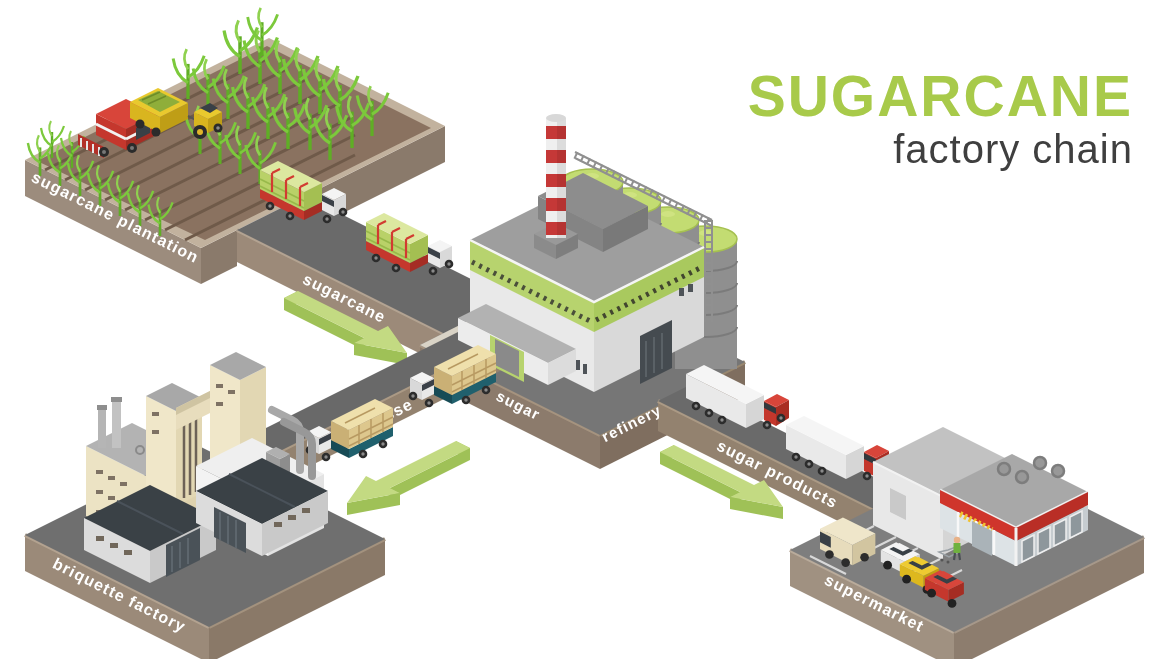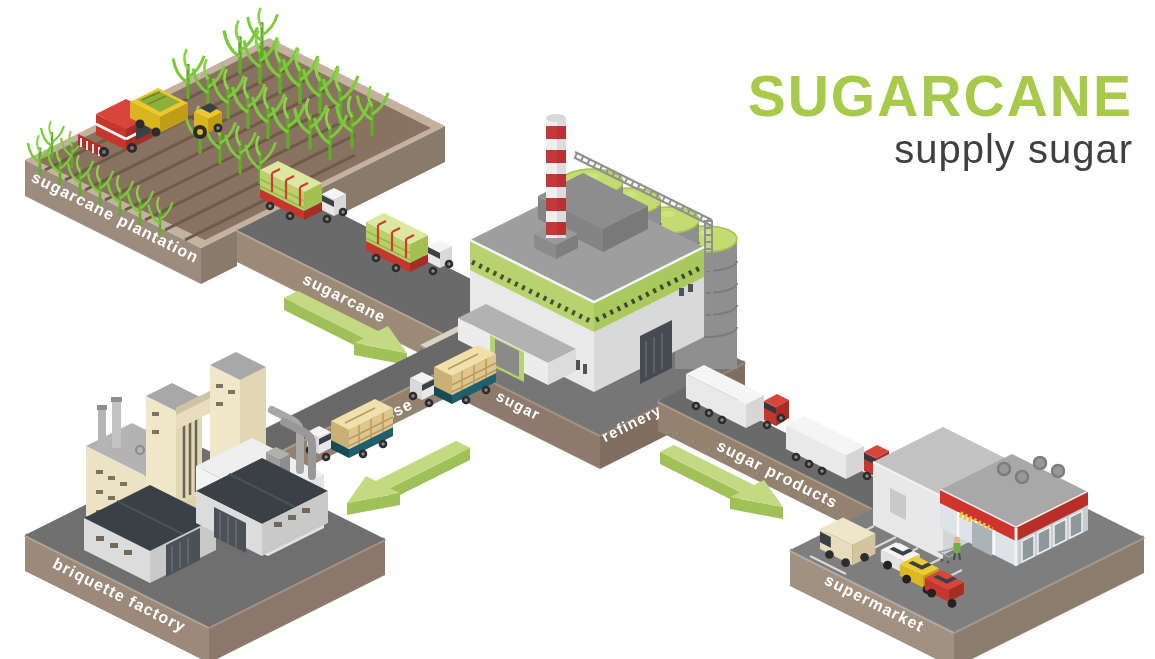--- a/index.html
+++ b/index.html
@@ -470,15 +470,15 @@
   <circle cx="957" cy="540" r="3.2" fill="#e8b288"></circle>
   <rect x="953.5" y="543" width="7" height="10" fill="#6fb13f"></rect>
   <path d="M955,553 l-1,7 M959,553 l1,7" stroke="#4a4f54" stroke-width="2.2" fill="none"></path>
 </g>
 
 <text class="plat-label" text-anchor="middle" x="113" y="222" transform="rotate(26.57 113 222)">sugarcane plantation</text>
 </svg>
 
 <div class="title-wrap">
   <div class="title-main">SUGARCANE</div>
-  <div class="title-sub">supply sugar</div>
+  <div class="title-sub">factory chain</div>
 </div>
 </div>
 
 </body></html>

